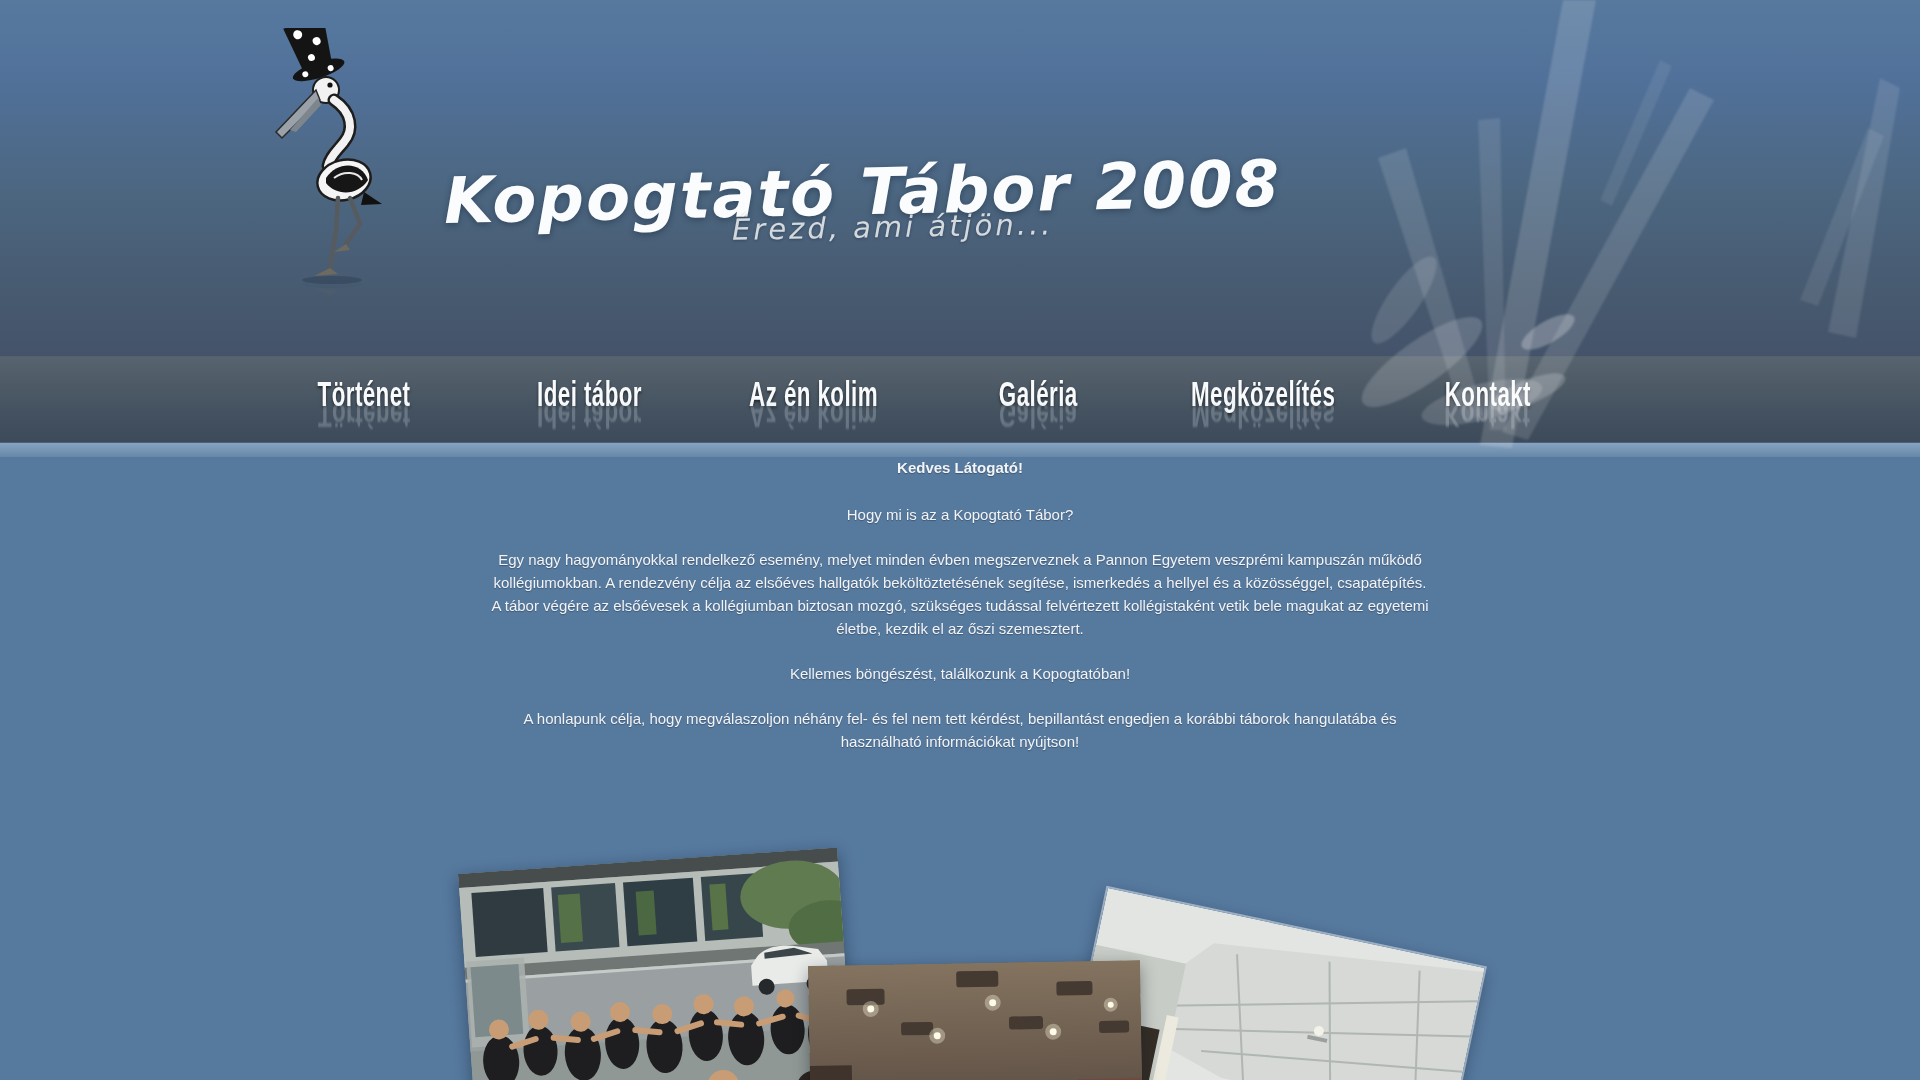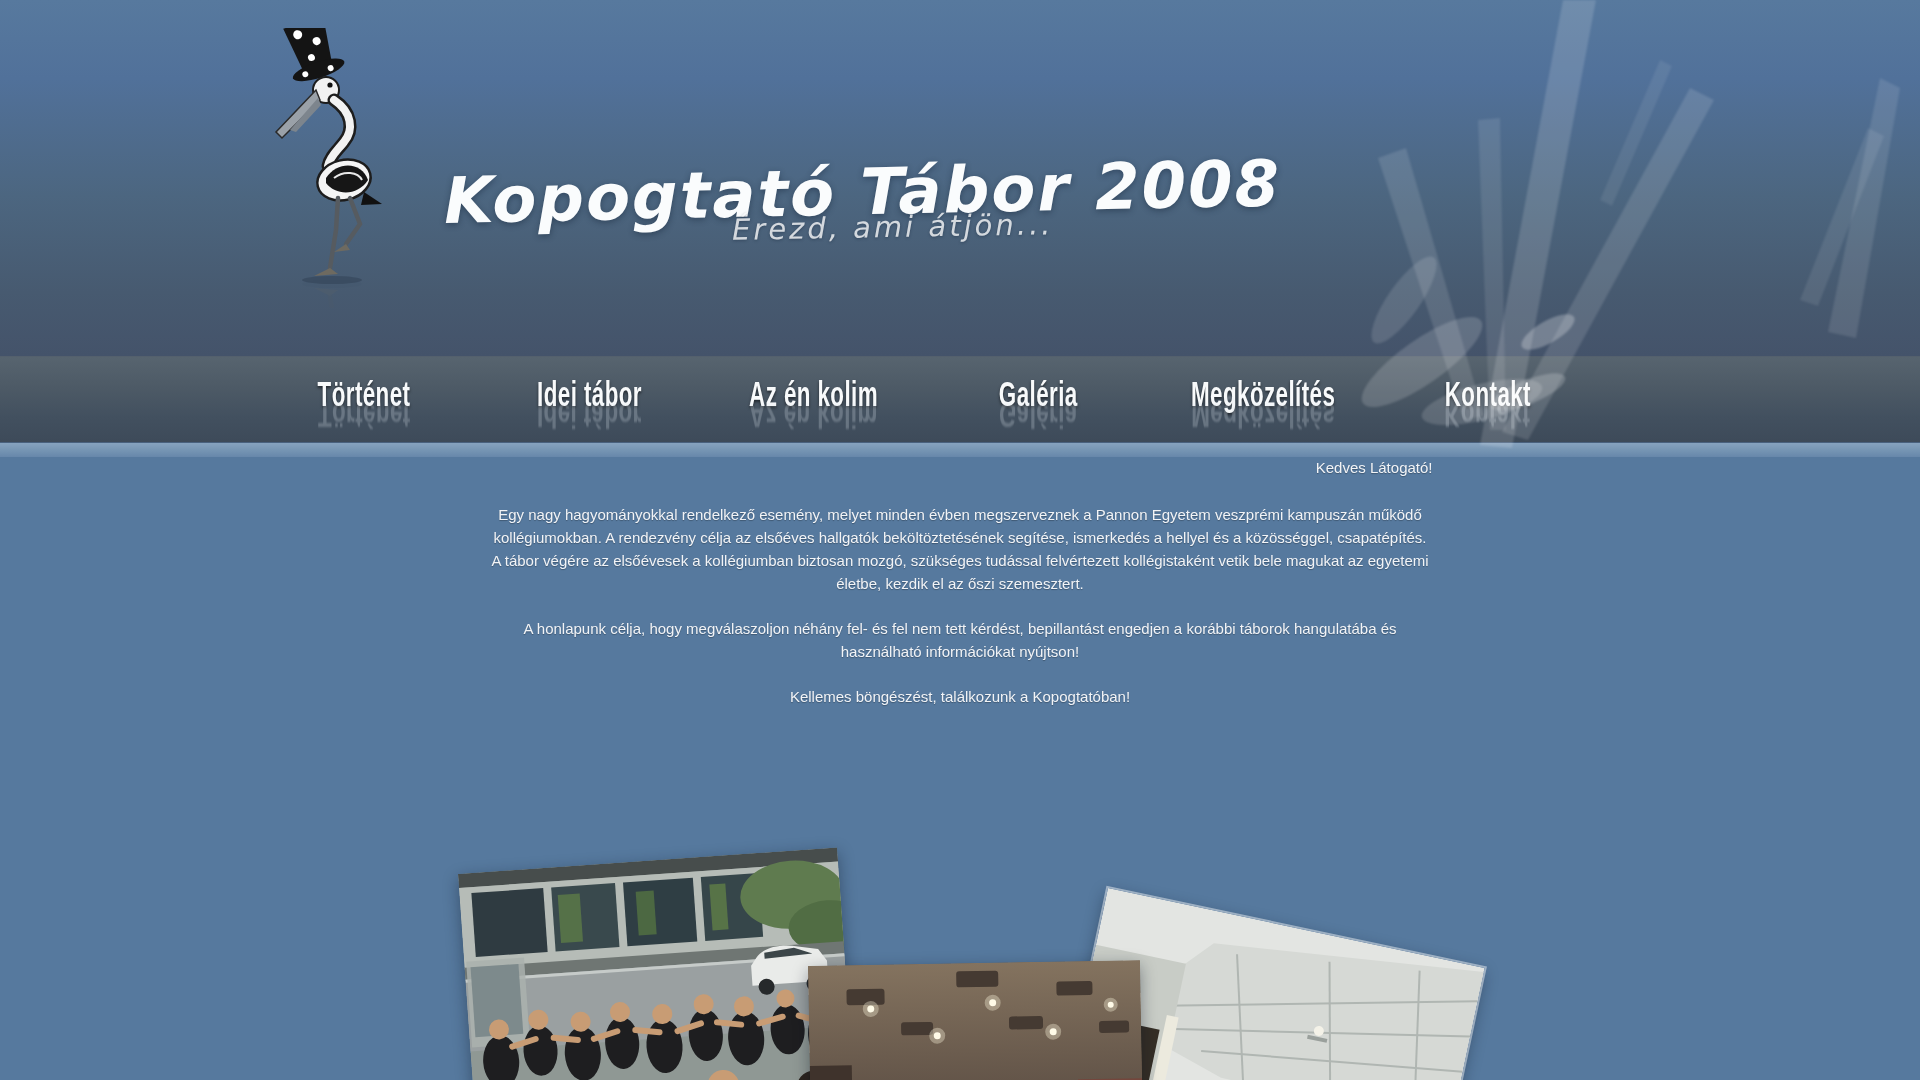--- a/index.html
+++ b/index.html
@@ -36,21 +36,21 @@
 
   
   .divider-strip{position:absolute;top:442px;left:0;width:1920px;height:14px;z-index:2;
     background:linear-gradient(180deg,#87A3BF 0%,#7897B5 45%,#6787AA 100%);
     border-top:1px solid rgba(20,30,45,.35);}
 
   
   .content-area{position:absolute;top:456px;left:0;width:1920px;height:624px;color:#F2F4F7;}
   .content-area p{margin:0 auto 22px;max-width:945px;text-align:center;
     font-size:15px;line-height:23px;text-shadow:0 1px 1px rgba(0,0,0,.28);}
-  .content-area p.bold{font-weight:400;text-align:right;}
+  .content-area p.bold{font-weight:700;}
   .content-area .lead{margin-bottom:24px;}
 
   
   .photo{position:absolute;overflow:hidden;box-shadow:0 5px 16px rgba(10,20,35,.4);}
   .photo svg{display:block;width:100%;height:100%;}
   .photo-left{left:458px;top:874px;width:380px;height:300px;
     transform:rotate(-4deg);transform-origin:top left;z-index:1;}
   .photo-right{left:1108px;top:888px;width:385px;height:300px;
     transform:rotate(12deg);transform-origin:top left;z-index:2;
     outline:2px solid rgba(255,255,255,.45);}
@@ -153,23 +153,24 @@
         <span class="nav-label">Kontakt</span>
         <span class="nav-reflection">Kontakt</span>
       </a>
     </div>
   </nav>
 
   <div class="divider-strip"></div>
 
   <main class="content-area">
     <p class="bold lead">Kedves Látogató!</p>
+    <p>Hogy mi is az a Kopogtató Tábor?</p>
     <p>Egy nagy hagyományokkal rendelkező esemény, melyet minden évben megszerveznek a Pannon Egyetem veszprémi kampuszán működő kollégiumokban. A rendezvény célja az elsőéves hallgatók beköltöztetésének segítése, ismerkedés a hellyel és a közösséggel, csapatépítés. A tábor végére az elsőévesek a kollégiumban biztosan mozgó, szükséges tudással felvértezett kollégistaként vetik bele magukat az egyetemi életbe, kezdik el az őszi szemesztert.</p>
+    <p>Kellemes böngészést, találkozunk a Kopogtatóban!</p>
     <p>A honlapunk célja, hogy megválaszoljon néhány fel- és fel nem tett kérdést, bepillantást engedjen a korábbi táborok hangulatába és használható információkat nyújtson!</p>
-    <p>Kellemes böngészést, találkozunk a Kopogtatóban!</p>
   </main>
 
   <div>
 
     <div class="photo photo-left">
       <svg viewBox="0 0 380 300" preserveAspectRatio="none">
         <rect width="380" height="300" fill="#8f9894"></rect>
         <rect width="380" height="14" fill="#474d4c"></rect>
         <rect y="14" width="380" height="82" fill="#b6bcb7"></rect>
         <rect x="12" y="20" width="72" height="64" fill="#2f3b41"></rect>

